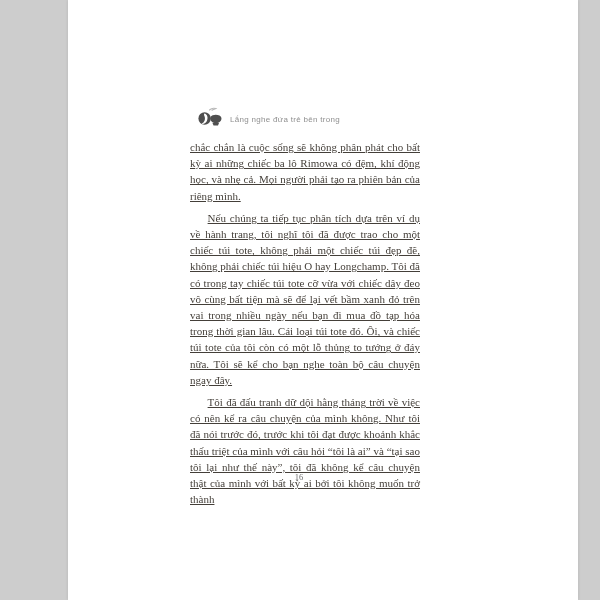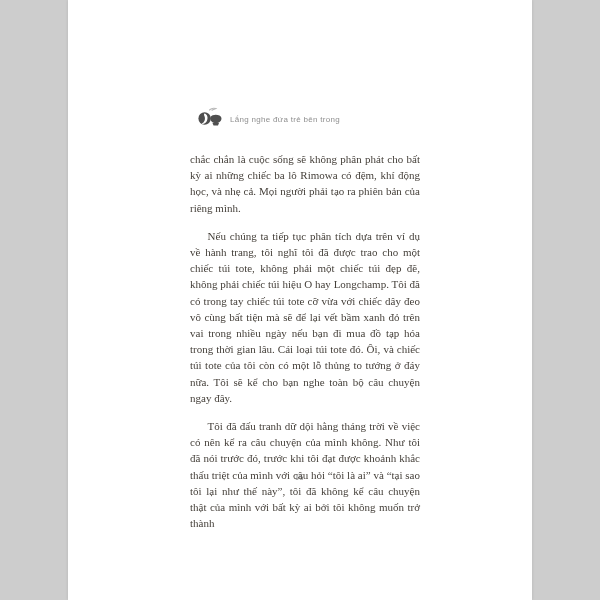--- a/index.html
+++ b/index.html
@@ -11,21 +11,21 @@
     width: 600px;
     height: 600px;
     background: #cdcdcd;
     overflow: hidden;
     font-family: "Liberation Serif", "DejaVu Serif", serif;
   }
   .book-page {
     position: absolute;
     left: 68px;
     top: 0;
-    width: 464px;
+    width: 510px;
     height: 600px;
     background: #ffffff;
     box-shadow: 0 0 3px rgba(0,0,0,0.12);
   }
   .page-header {
     position: absolute;
     left: 130px;
     top: 106px;
     display: flex;
     align-items: center;
@@ -48,21 +48,22 @@
     position: absolute;
     left: 122px;
     top: 139px;
     width: 230px;
     color: #443f39;
     font-size: 11px;
     line-height: 16.2px;
     text-align: justify;
   }
   .page-body p {
-    margin: 12px 0 6px 0;
+    margin: 0 0 6px 0;
+    text-decoration: underline;
   }
   .page-body p.indent {
     text-indent: 1.6em;
   }
   .page-footer {
     position: absolute;
     left: 116px;
     top: 472px;
     width: 230px;
     text-align: center;

